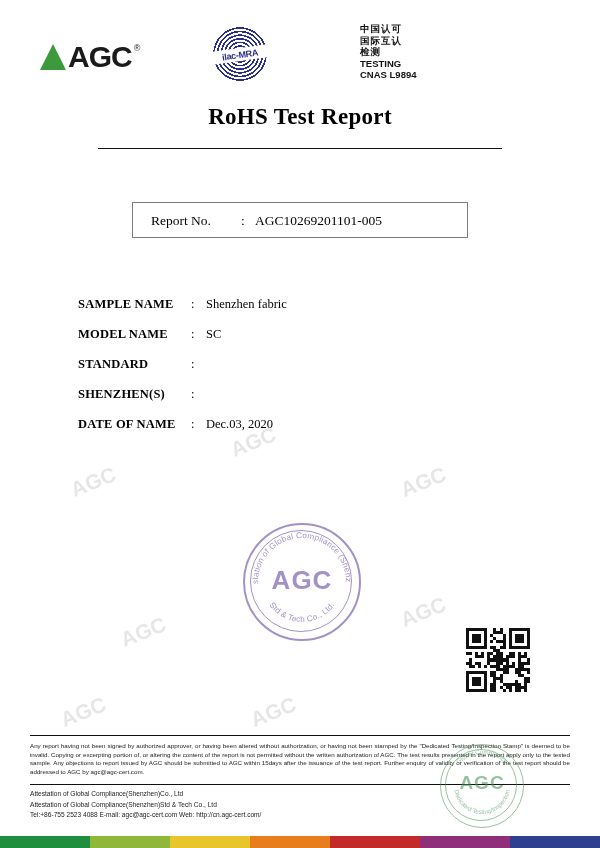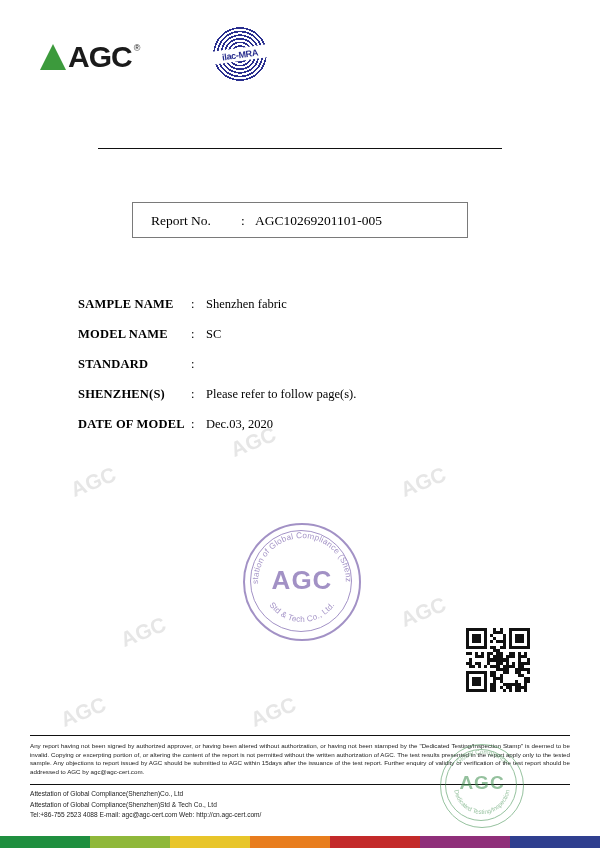--- a/index.html
+++ b/index.html
@@ -430,22 +430,30 @@
       <span class="reg">®</span>
     </div>
 
     <div class="ilac-seal">
       <div class="band">
         <span>ilac-MRA</span>
       </div>
     </div>
 
 
+    <div class="cnas-text">
+      <div class="cn">中国认可</div>
+      <div class="cn">国际互认</div>
+      <div class="cn">检测</div>
+      <div>TESTING</div>
+      <div>CNAS L9894</div>
+    </div>
   </div>
 
+  <div class="title">RoHS Test Report</div>
   <div class="title-rule"></div>
 
   <div class="reportno-box">
     <span class="reportno-label">Report No.</span>
     <span class="reportno-colon">:</span>
     <span class="reportno-value">AGC10269201101-005</span>
   </div>
 
   <div class="fields">
     <div class="field-row">
@@ -458,24 +466,23 @@
       <span class="field-colon">:</span>
       <span class="field-value">SC</span>
     </div>
     <div class="field-row">
       <span class="field-label">STANDARD</span>
       <span class="field-colon">:</span>
     </div>
     <div class="field-row">
       <span class="field-label">SHENZHEN(S)</span>
       <span class="field-colon">:</span>
-      <span class="field-value">Please refer to follow page(s).</span>
     </div>
     <div class="field-row">
-      <span class="field-label">DATE OF MODEL</span>
+      <span class="field-label">DATE OF NAME</span>
       <span class="field-colon">:</span>
       <span class="field-value">Dec.03, 2020</span>
     </div>
   </div>
 
 
   <div class="stamp">
     <div class="inner-ring"></div>
     <svg class="arc-text" viewBox="0 0 114 114">
       <defs>

